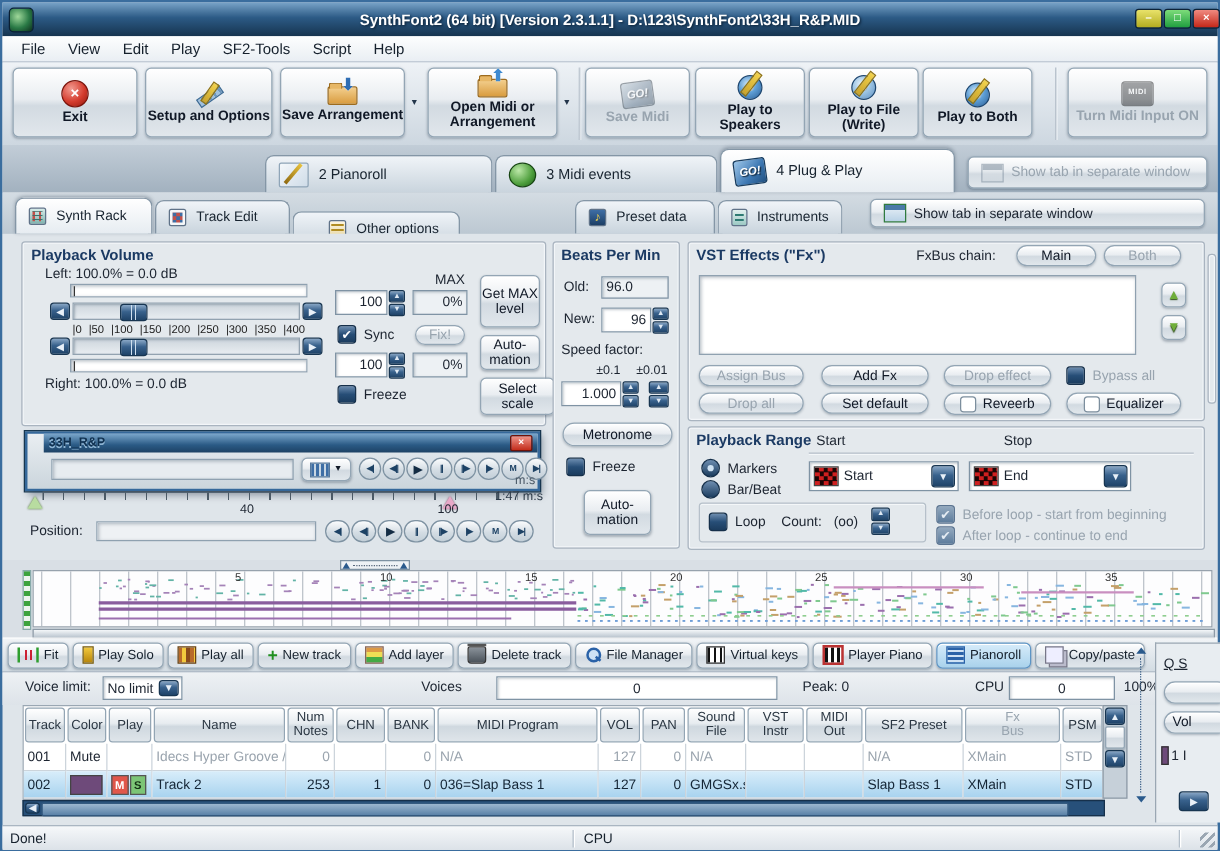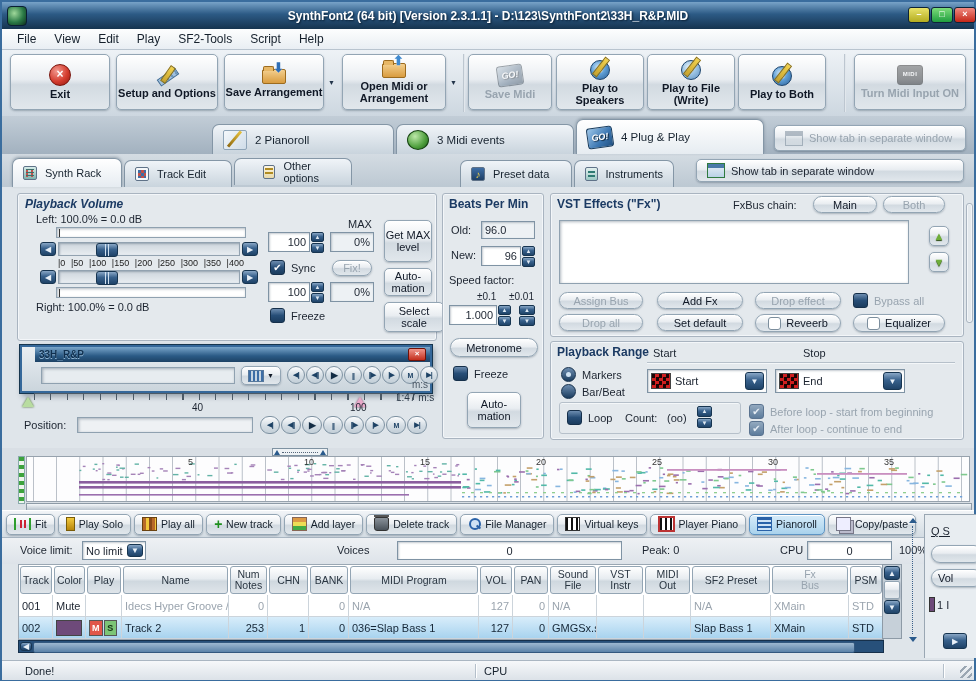--- a/index.html
+++ b/index.html
@@ -278,42 +278,42 @@
 
   <div class="abs tabrow2">
     <div class="tab active" style="left:10px;top:4px;width:110px;height:29px;font-size:11px;">
       <span class="sq ic-rack"></span>
       <span>Synth Rack</span>
     </div>
     <div class="tab" style="left:122px;top:6px;width:108px;height:27px;font-size:11px;">
       <span class="sq ic-tedit"></span>
       <span>Track Edit</span>
     </div>
-    <div class="tab" style="left:232px;top:4px;width:118px;height:27px;font-size:11px;padding-left:28px;">
+    <div class="tab" style="left:232px;top:15px;width:134px;height:27px;font-size:11px;padding-left:28px;">
       <span class="sq ic-opts"></span>
       <span>Other options</span>
     </div>
     <div class="tab" style="left:458px;top:6px;width:112px;height:27px;font-size:11px;">
       <span class="sq ic-preset">♪</span>
       <span>Preset data</span>
     </div>
     <div class="tab" style="left:572px;top:6px;width:100px;height:27px;font-size:11px;">
       <span class="sq ic-instr"></span>
       <span>Instruments</span>
     </div>
     <div class="abs b3 sepbtn" style="left:694px;top:5px;width:268px;height:23px;">
       <span class="ic-sepwin ic" style="border-color:#2f7a3f;"></span>
       <span>Show tab in separate window</span>
     </div>
   </div>
 
   <div class="abs work">
 
     <div class="grp" style="left:15px;top:6px;width:420px;height:148px;">
-      <span class="gtitle" style="left:7px;top:3px;font-style:italic;">Playback Volume</span>
+      <span class="gtitle" style="left:7px;top:3px;">Playback Volume</span>
       <span class="lbl" style="left:18px;top:19px;">Left: 100.0% = 0.0 dB</span>
       <div class="inset" style="left:38px;top:33px;width:190px;height:11px;">
           <i style="position:absolute;left:2px;top:1px;width:1px;height:8px;background:#333;"></i>
         </div>
       <div class="navybtn" style="position:absolute;left:22px;top:48px;width:16px;height:14px;">◀</div>
       <div class="sldtrack" style="left:40px;top:48px;width:182px;">
           <div class="thumb" style="left:37px;"></div>
         </div>
       <div class="navybtn" style="position:absolute;left:224px;top:48px;width:16px;height:14px;">▶</div>
       <div class="scale" style="left:40px;top:64px;width:186px;">
@@ -1171,20 +1171,20 @@
   <div class="abs rightpanel">
     <span class="lbl" style="left:6px;top:10px;text-decoration:underline;">Q S</span>
     <div class="pbtn b3 pill" style="left:6px;top:30px;width:52px;height:18px;"></div>
     <div class="pbtn b3 pill" style="left:6px;top:54px;width:52px;height:18px;justify-content:flex-start;padding-left:6px;">Vol</div>
     <span style="position:absolute;left:4px;top:82px;width:4px;height:13px;background:#6e4a7a;border:1px solid #333;"></span>
     <span class="lbl" style="left:12px;top:84px;">1 I</span>
     <div class="navybtn" style="position:absolute;left:18px;top:118px;width:24px;height:16px;border-radius:3px;">▶</div>
   </div>
 
   <div class="abs statusbar">
-    <span style="padding-left:6px;width:450px;margin-left:17px;">Done!</span>
+    <span style="padding-left:6px;width:450px;">Done!</span>
     <span class="sdiv"></span>
     <span style="padding-left:8px;flex:1;">CPU</span>
     <span class="sdiv" style="margin-right:30px;"></span>
     <span class="grip"></span>
   </div>
 
 </div>
 
 </body></html>

